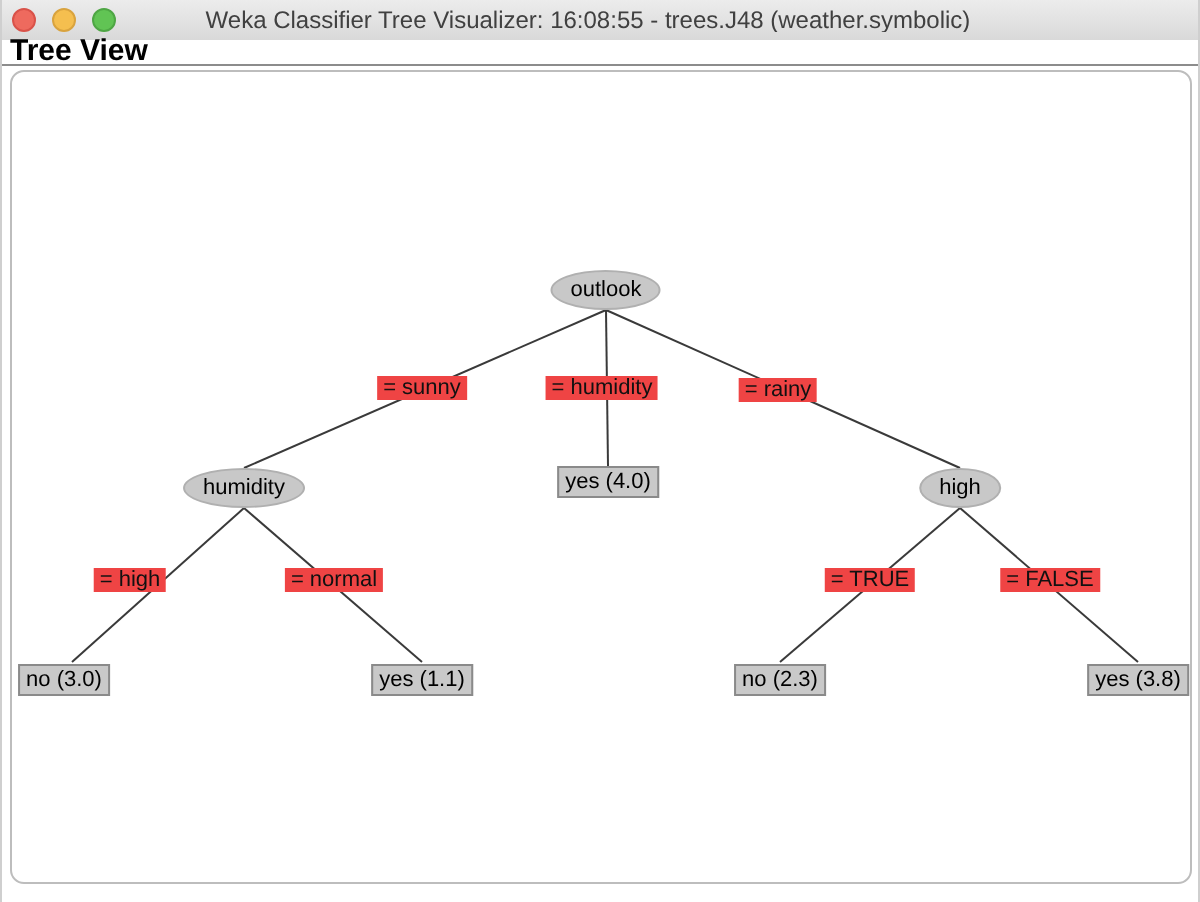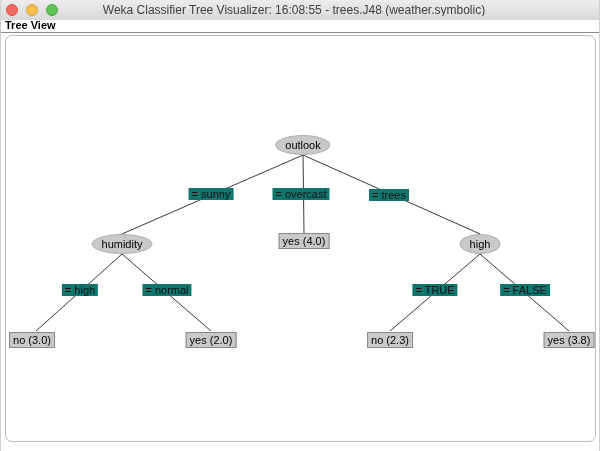--- a/index.html
+++ b/index.html
@@ -41,21 +41,21 @@
     white-space: nowrap; overflow: hidden;
   }
   
   .menubar {
     position: absolute; left: 0; top: 20px; right: 0; height: 12px;
     background: #ffffff;
     border-bottom: 1px solid #8c8c8c;
   }
   .menu-item {
     position: absolute; left: 4px; top: 0;
-    font-size: 11px; font-weight: bold; color: #000;
+    font-size: 15px; font-weight: bold; color: #000;
     line-height: 11px;
   }
   
   .panel {
     position: absolute; left: 4px; top: 35px;
     width: 591px; height: 407px;
     box-sizing: border-box;
     background: #ffffff;
     border: 1px solid #bdbdbd;
     border-radius: 7px;
@@ -74,21 +74,21 @@
   .leaf {
     position: absolute; transform: translate(-50%, -50%);
     background: #c9c9c9;
     border: 1px solid #8a8a8a;
     padding: 1px 3px;
     font-size: 11px; color: #000;
     white-space: nowrap;
   }
   .elabel {
     position: absolute; transform: translate(-50%, -50%);
-    background: #0f766e;
+    background: #ef4444;
     padding: 0 3px;
     font-size: 11px; color: #111;
     white-space: nowrap;
   }
 </style>
 </head>
 <body>
 
 <div class="window">
 
@@ -113,30 +113,30 @@
       <line x1="302" y1="155" x2="303" y2="233"></line>
       <line x1="302" y1="155" x2="479" y2="234"></line>
       <line x1="121" y1="254" x2="35" y2="331"></line>
       <line x1="121" y1="254" x2="210" y2="331"></line>
       <line x1="479" y1="254" x2="389" y2="331"></line>
       <line x1="479" y1="254" x2="568" y2="331"></line>
     </g>
   </svg>
 
   <div class="elabel" style="left:210px; top:194px;">= sunny</div>
-  <div class="elabel" style="left:300px; top:194px;">= overcast</div>
-  <div class="elabel" style="left:388px; top:195px;">= trees</div>
-  <div class="elabel" style="left:79px;  top:290px;">= high</div>
+  <div class="elabel" style="left:300px; top:194px;">= humidity</div>
+  <div class="elabel" style="left:388px; top:195px;">= rainy</div>
+  <div class="elabel" style="left:64px;  top:290px;">= high</div>
   <div class="elabel" style="left:166px; top:290px;text-align:center;">= normal</div>
   <div class="elabel" style="left:434px; top:290px;">= TRUE</div>
   <div class="elabel" style="left:524px; top:290px;">= FALSE</div>
 
   <div class="enode" style="left:302px; top:145px;">outlook</div>
   <div class="enode" style="left:121px; top:244px;">humidity</div>
   <div class="enode" style="left:479px; top:244px;">high</div>
 
   <div class="leaf" style="left:303px; top:241px;">yes (4.0)</div>
   <div class="leaf" style="left:31px;  top:340px;">no (3.0)</div>
-  <div class="leaf" style="left:210px; top:340px;">yes (2.0)</div>
+  <div class="leaf" style="left:210px; top:340px;">yes (1.1)</div>
   <div class="leaf" style="left:389px; top:340px;">no (2.3)</div>
   <div class="leaf" style="left:568px; top:340px;">yes (3.8)</div>
 
 </div>
 
 </body></html>

